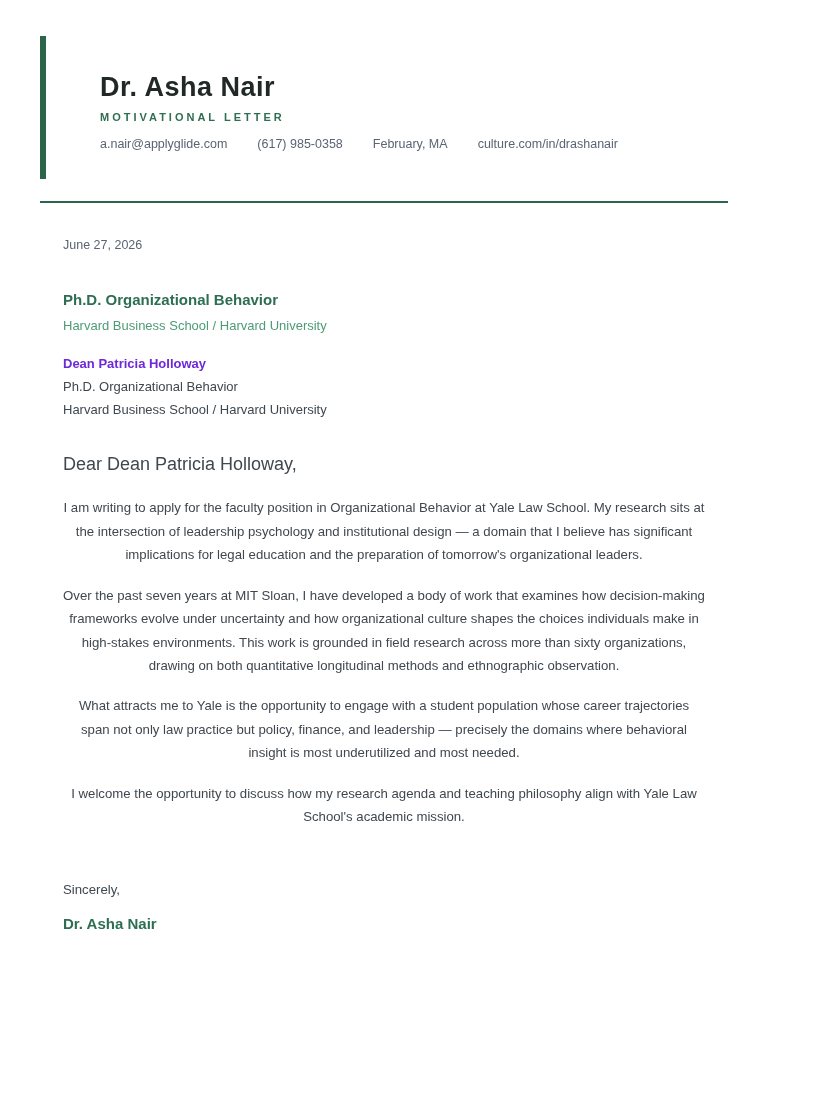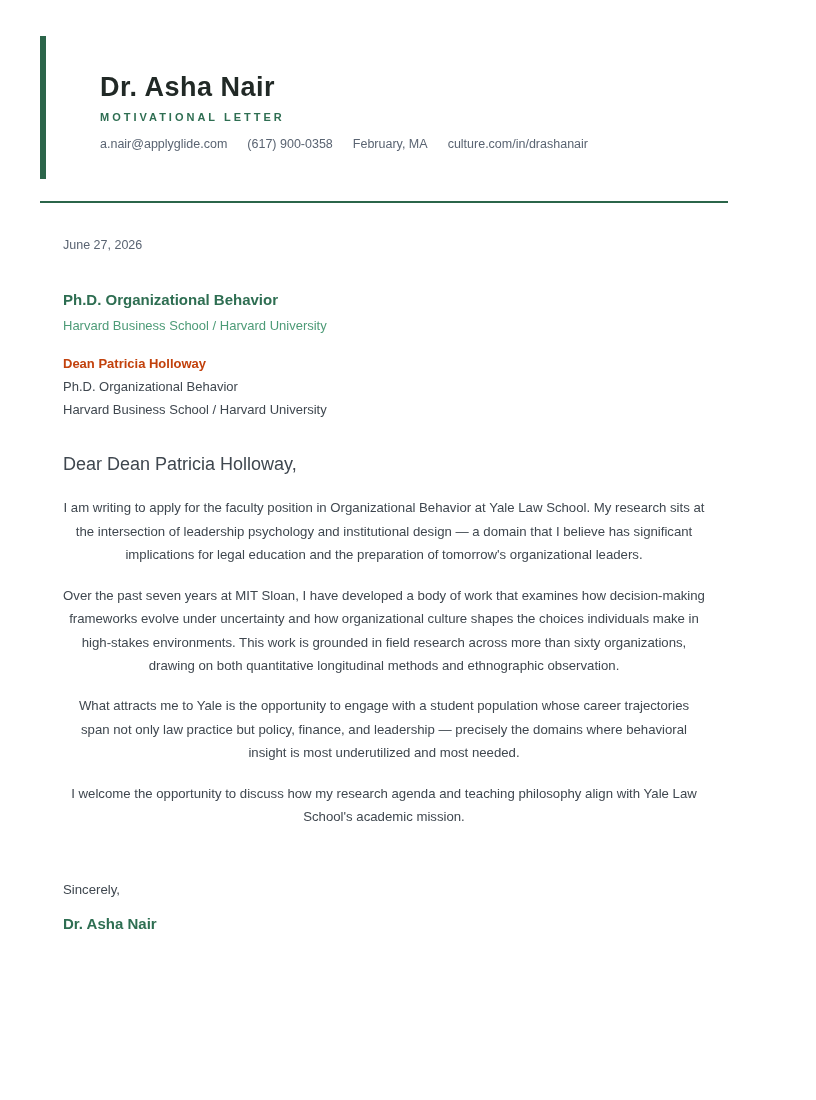--- a/index.html
+++ b/index.html
@@ -40,21 +40,21 @@
     margin-top:10px;
     font-size:11px;
     font-weight:700;
     letter-spacing:3px;
     color:var(--accent-bright);
     line-height:1.2;
   }
   .contact-row{
     margin-top:12px;
     display:flex;
-    gap:20px;
+    gap:30px;
     font-size:12.5px;
     color:var(--muted);
     line-height:1.4;
   }
   .divider{
     margin-top:22px;
     height:2px;
     border:none;
     background:var(--accent);
   }
@@ -82,21 +82,21 @@
     line-height:1.3;
   }
   .recipient{
     margin-top:17px;
     font-size:13px;
     line-height:23px;
     color:var(--body-text);
   }
   .recipient .recipient-name{
     font-weight:700;
-    color:#c2410c;
+    color:#6d28d9;
   }
   .salutation{
     margin-top:32px;
     font-size:18px;
     line-height:23.4px;
   }
   .body-par{
     margin-top:20px;
     font-size:13.2px;
     line-height:23.4px;
@@ -122,21 +122,21 @@
 </head>
 <body>
 
 <div class="page">
 
   <header class="header">
     <div class="doc-name">Dr. Asha Nair</div>
     <div class="doc-type">MOTIVATIONAL LETTER</div>
     <div class="contact-row">
       <span>a.nair@applyglide.com</span>
-      <span>(617) 900-0358</span>
+      <span>(617) 985-0358</span>
       <span>February, MA</span>
       <span>culture.com/in/drashanair</span>
     </div>
   </header>
 
   <hr class="divider">
 
   <main class="letter">
 
     <div class="date">June 27, 2026</div>

